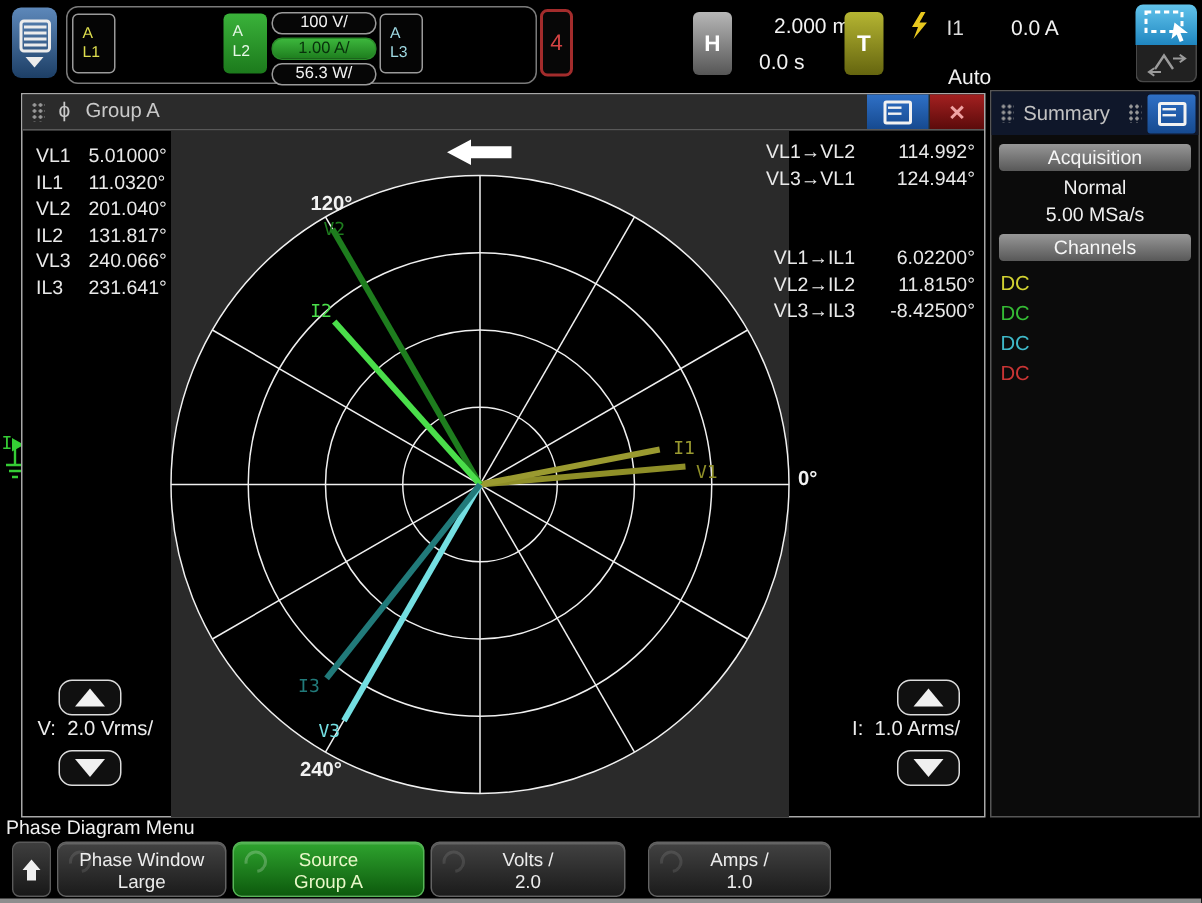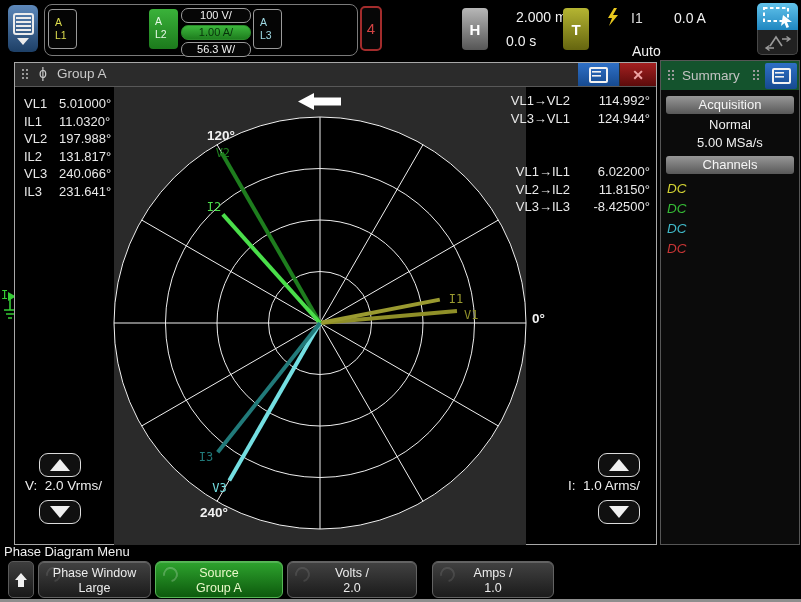--- a/index.html
+++ b/index.html
@@ -79,29 +79,29 @@
      display:flex;align-items:center;justify-content:center;}
   .tri-up{width:0;height:0;border-left:10px solid transparent;border-right:10px solid transparent;border-bottom:12px solid #f0f0f0;}
   .tri-down{width:0;height:0;border-left:10px solid transparent;border-right:10px solid transparent;border-top:12px solid #f0f0f0;}
   .vup{left:24px;top:366px;} .vdown{left:24px;top:413px;}
   .iup{left:583px;top:366px;} .idown{left:583px;top:413px;}
   .scale-label{font-size:13.5px;color:#ededed;white-space:pre;}
   .vlabel{left:10px;top:391px;} .ilabel{left:553px;top:391px;}
 
   
   .sidebar{left:660px;top:60px;width:140px;height:485px;background:#0b0b0b;border:1px solid #565656;box-sizing:border-box;}
-  .sb-head{position:relative;height:29px;background:#14532d;display:flex;align-items:center;}
+  .sb-head{position:relative;height:29px;background:#0f172a;display:flex;align-items:center;}
   .sb-head .grip{margin-left:6px;}
   .sb-title{flex:1;text-align:center;color:#c3c3c3;font-size:13.5px;}
   .sb-menu{width:32px;height:26px;margin:1px 2px 0 4px;background:linear-gradient(#2f70c6,#164a90);
      display:flex;align-items:center;justify-content:center;border-radius:2px;}
   .sb-btn{margin:6px auto 0;width:128px;height:18px;background:linear-gradient(#979797,#585858);
      border-radius:3px;color:#f5f5f5;font-size:13px;text-align:center;line-height:18px;}
   .sb-text{text-align:center;color:#f0f0f0;font-size:13px;margin-top:4px;height:14px;line-height:14px;}
-  .sb-ch{margin:5px 0 12px 6px;font-size:13.5px;font-style:italic;}
+  .sb-ch{margin:5px 0 12px 6px;font-size:13.5px;}
   .sb-ch .dcrow{height:20px;line-height:20px;}
 
   
   .menu-title{left:4px;top:544px;font-size:13px;color:#f0f0f0;}
   .softkeys{left:8px;top:561px;display:flex;gap:4px;align-items:stretch;height:37px;}
   .upkey{width:24px;border:1px solid #5a5a5a;border-radius:5px;background:linear-gradient(#3e3e3e,#181818);
      display:flex;align-items:center;justify-content:center;}
   .softkey{position:relative;border-radius:6px;font-size:12.5px;color:#ececec;text-align:center;
      box-shadow:inset 0 1px 0 rgba(255,255,255,.18);box-sizing:border-box;}
   .softkey .l1{margin-top:4px;} .softkey .l2{margin-top:1px;}
@@ -232,21 +232,21 @@
           <div class="row">
             <span class="lbl">VL1</span>
             <span>5.01000°</span>
           </div>
           <div class="row">
             <span class="lbl">IL1</span>
             <span>11.0320°</span>
           </div>
           <div class="row">
             <span class="lbl">VL2</span>
-            <span>197.988°</span>
+            <span>201.040°</span>
           </div>
           <div class="row">
             <span class="lbl">IL2</span>
             <span>131.817°</span>
           </div>
           <div class="row">
             <span class="lbl">VL3</span>
             <span>240.066°</span>
           </div>
           <div class="row">

